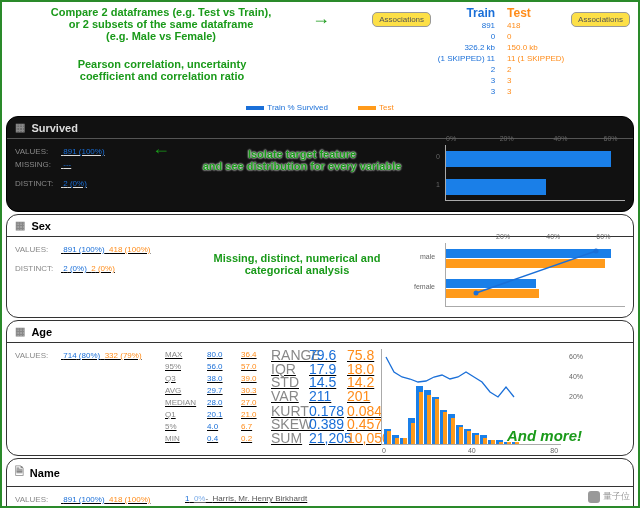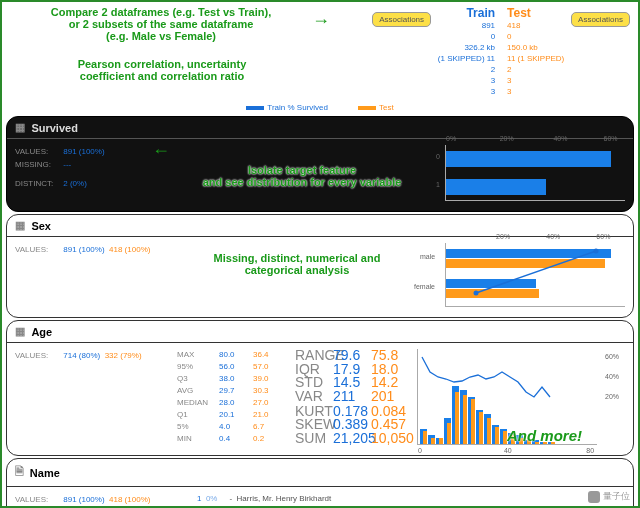--- a/index.html
+++ b/index.html
@@ -17,21 +17,21 @@
   .v-test { color: #ff8c1a; font-size: 8px; line-height: 11px; }
   .assoc-btn { font-size: 8px; border: 1px solid #999; border-radius: 5px; padding: 2px 6px; background: #fde047; color: #555; margin-top: 6px; display: inline-block; }
   .annot { color: #1a9a1a; font-weight: bold; font-size: 11px; pointer-events: none; position: absolute; text-shadow: 0 0 2px #fff, 0 0 2px #fff; line-height: 12px; }
   .legend-bar { display: flex; justify-content: center; gap: 30px; padding: 2px; font-size: 8px; }
   .lg-sw { display: inline-block; width: 18px; height: 4px; vertical-align: middle; margin-right: 3px; }
   .card { position: relative; margin: 2px 4px; border: 1px solid #333; border-radius: 12px; background: #fff; }
   .card.dark { background: #111; color: #ddd; border-color: #000; }
   .card-hd { display: flex; align-items: center; padding: 4px 8px; border-bottom: 1px solid #333; font-weight: bold; font-size: 11px; }
   .card.dark .card-hd { border-bottom: 1px solid #555; }
   .card-hd .icon { margin-right: 6px; color: #888; }
-  .card-body { display: flex; padding: 6px 8px 10px 8px; gap: 12px; }
+  .card-body { display: flex; padding: 6px 8px 10px 8px; gap: 0; text-decoration: underline; }
   .stats { font-size: 8px; line-height: 13px; min-width: 170px; }
   .stats .lbl { color: #888; display: inline-block; width: 46px; }
   .num-grid { font-size: 8px; line-height: 12px; display: grid; grid-template-columns: 38px 30px 30px; column-gap: 4px; }
   .num-grid2 { font-size: 14px; line-height: 12px; display: grid; grid-template-columns: 34px 34px 34px; column-gap: 4px; }
   .tr { color: #1a6fd8; } .te { color: #ff8c1a; } .gy { color: #888; }
   .chart { flex: 1; position: relative; border-left: 1px solid #aaa; border-bottom: 1px solid #aaa; min-height: 56px; }
   .chart.small { min-width: 140px; max-width: 180px; }
   .axis-lbl { position: absolute; font-size: 7px; color: #666; }
   .bar-h { position: absolute; height: 9px; }
   .bar-v { position: absolute; bottom: 0; width: 7px; }
@@ -110,20 +110,21 @@
 <div class="card">
 
   <div class="card-hd">
       <span class="icon">▦</span>
       <span>Sex</span>
     </div>
   <div class="card-body">
     <div class="stats">
       <div><span class="lbl">VALUES:</span> <span class="tr">891 (100%)</span>&nbsp;&nbsp;<span class="te">418 (100%)</span></div>
       <div style="height:6px"></div>
+      <div><span class="lbl">DISTINCT:</span> <span class="tr">2</span> <span class="tr">(0%)</span>&nbsp;&nbsp;<span class="te">2</span> <span class="te">(0%)</span></div>
     </div>
     <div style="flex:1"></div>
     <div class="chart small" style="min-height:64px">
       <div class="axis-lbl" style="top:-10px;left:28%">20%</div>
       <div class="axis-lbl" style="top:-10px;left:56%">40%</div>
       <div class="axis-lbl" style="top:-10px;left:84%">60%</div>
       <div class="axis-lbl" style="left:-26px;top:10px">male</div>
       <div class="axis-lbl" style="left:-32px;top:40px">female</div>
       <div class="bar-h" style="top:6px;left:0;width:92%;background:#1a7fe8"></div>
       <div class="bar-h" style="top:16px;left:0;width:89%;background:#ff9a1a"></div>
@@ -269,21 +270,21 @@
     <div class="names">
       <div>- &nbsp;<span>Harris, Mr. Henry Birkhardt</span></div>
       <div>- &nbsp;<span>Rice, Mrs. William (Margaret Norton)</span></div>
 
     </div>
   </div>
 </div>
 
 <div class="annot" style="top:4px;left:14px;text-align:center;width:290px" id="an1">Compare 2 dataframes (e.g. Test vs Train),<br>or 2 subsets of the same dataframe<br>(e.g. Male vs Female)</div>
 <div class="annot" style="top:56px;left:50px;text-align:center;width:220px" id="an2">Pearson correlation, uncertainty<br>coefficient and correlation ratio</div>
-<div class="annot" style="top:162px;left:170px;text-align:center;width:260px" id="an3">Isolate target feature<br>and see distribution for every variable</div>
+<div class="annot" style="top:146px;left:170px;text-align:center;width:260px" id="an3">Isolate target feature<br>and see distribution for every variable</div>
 <div class="annot" style="top:250px;left:190px;text-align:center;width:210px" id="an4">Missing, distinct, numerical and<br>categorical analysis</div>
 <div class="annot" style="top:428px;left:505px;font-size:15px;font-style:italic">And more!</div>
 <span class="arrow" style="top:6px;left:310px">→</span>
 <span class="arrow" style="top:136px;left:150px">←</span>
 
 <div class="watermark">
     <span class="wm-ico"></span>
     <span>量子位</span>
   </div>
 

